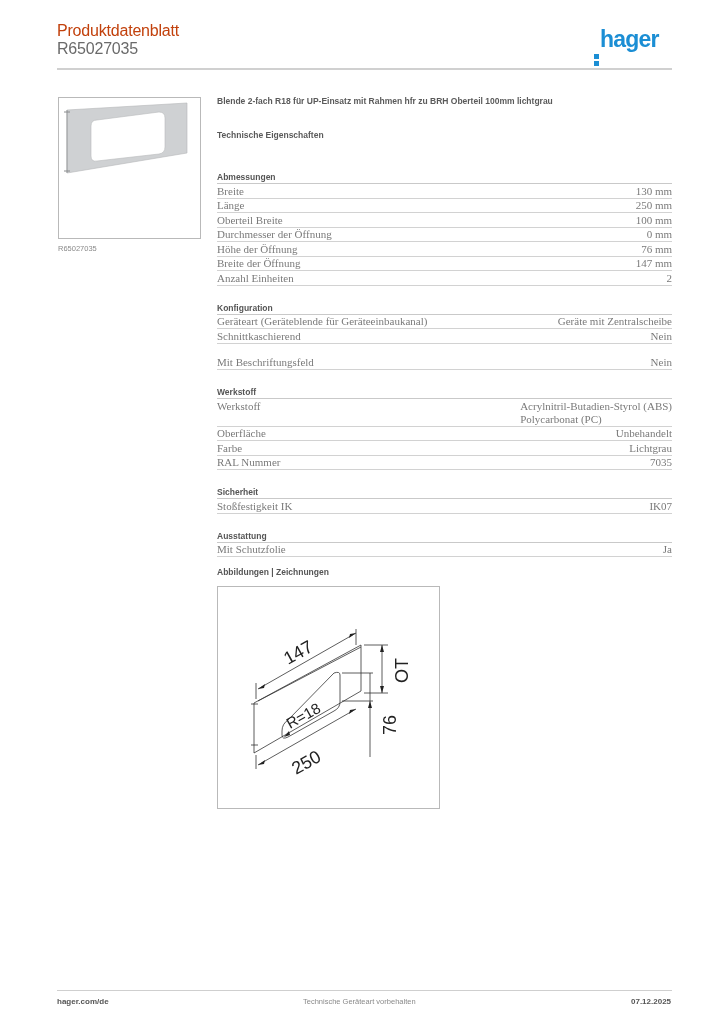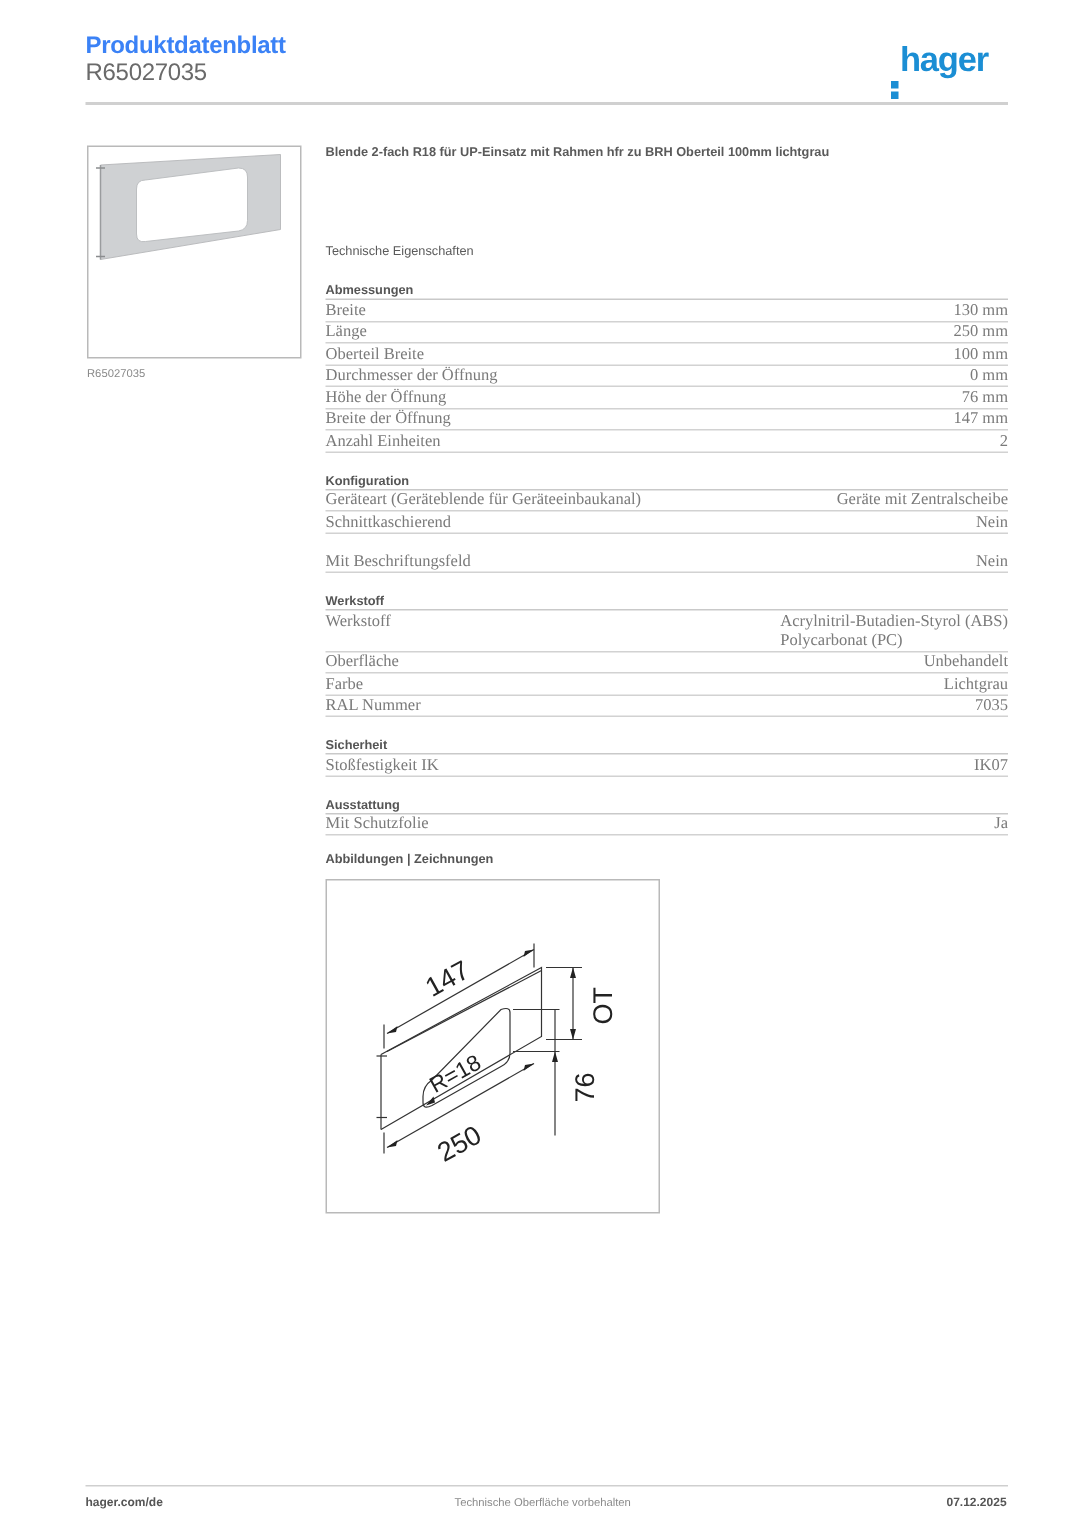--- a/index.html
+++ b/index.html
@@ -1,36 +1,36 @@
 <!DOCTYPE html>
 <html><head>
   <meta charset="utf-8">
   <style>
     * { box-sizing: border-box; margin: 0; padding: 0; }
     html, body { width: 724px; height: 1024px; background: #ffffff; overflow: hidden; }
     body { position: relative; font-family: "Liberation Sans", sans-serif; color: #6a6a6a; }
 
-    .header-title { position: absolute; left: 57px; top: 22px; font-size: 16px; font-weight: bold; color: #3b82f6; letter-spacing: -0.2px; }
+    .header-title { position: absolute; left: 57px; top: 22px; font-size: 16px; font-weight: normal; color: #c2410c; letter-spacing: -0.2px; }
     .header-code { position: absolute; left: 57px; top: 40px; font-size: 16px; color: #6a6a6a; letter-spacing: -0.2px; }
     .logo { position: absolute; left: 594px; top: 28px; font-size: 23px; font-weight: bold; color: #1b8ed4; letter-spacing: -0.8px; line-height: 1; }
     .logo .colon { display: inline-block; width: 5px; position: relative; margin-right: 1px; }
     .logo .colon::before, .logo .colon::after { content: ""; position: absolute; left: 0; width: 5px; height: 5px; background: #1b8ed4; }
     .logo .colon::before { top: 7px; }
     .logo .colon::after { top: 14px; }
     .header-rule { position: absolute; left: 57px; top: 68px; width: 615px; height: 2px; background: #d0d0d0; }
 
     .product-image-frame { position: absolute; left: 58px; top: 97px; width: 143px; height: 142px; border: 1px solid #b9b9b9; background: #fff; }
     .product-image-caption { position: absolute; left: 58px; top: 244px; font-size: 7.5px; color: #8a8a8a; }
 
     .main { position: absolute; left: 217px; top: 96px; width: 455px; }
     .product-desc { font-size: 8.5px; font-weight: bold; color: #5a5a5a; height: 34px; }
-    .tech-heading { font-size: 8.5px; font-weight: normal; color: #5a5a5a; height: 25px; margin-top: 32px; }
+    .tech-heading { font-size: 8.5px; font-weight: bold; color: #5a5a5a; height: 25px; }
 
     .section { margin-bottom: 12px; }
-    .section-title { font-size: 8.5px; font-weight: bold; color: #555; height: 13px; line-height: 12px; border-bottom: 1.5px solid #c9c9c9; }
+    .section-title { font-size: 8.5px; font-weight: bold; color: #555; height: 13px; line-height: 12px; border-bottom: 1.5px solid #c9c9c9; margin-top: 16px; }
     .row { display: flex; justify-content: space-between; align-items: flex-start; font-size: 11px; color: #7a7a7a; border-bottom: 1.5px solid #d2d2d2; min-height: 14.5px; line-height: 13px; padding-top: 0.5px; font-family: Liberation Serif, serif; }
     .row .val { text-align: left; }
     .row .val span { display: block; }
 
     .figures-title { position: absolute; left: 217px; top: 567px; font-size: 8.5px; font-weight: bold; color: #555; }
     .drawing-frame { position: absolute; left: 217px; top: 586px; width: 223px; height: 223px; border: 1px solid #b9b9b9; background: #fff; }
 
     .footer-rule { position: absolute; left: 57px; top: 990px; width: 615px; height: 1px; background: #cfcfcf; }
     .footer-left { position: absolute; left: 57px; top: 997px; font-size: 8px; font-weight: bold; color: #555; }
     .footer-center { position: absolute; left: 303px; top: 997px; font-size: 7.5px; color: #8a8a8a; }
@@ -192,14 +192,14 @@
       <text x="78" y="188" transform="rotate(-29 78 188)">250</text>
       <text x="72" y="142" font-size="15" transform="rotate(-29 72 142)">R=18</text>
       <text x="190" y="96" transform="rotate(-90 190 96)">OT</text>
       <text x="178" y="148" transform="rotate(-90 178 148)">76</text>
     </g>
   </svg>
 </div>
 
 <div class="footer-rule"></div>
 <div class="footer-left">hager.com/de</div>
-<div class="footer-center">Technische Oberfläche vorbehalten</div>
+<div class="footer-center">Technische Geräteart vorbehalten</div>
 <div class="footer-right">07.12.2025</div>
 
 </body></html>

